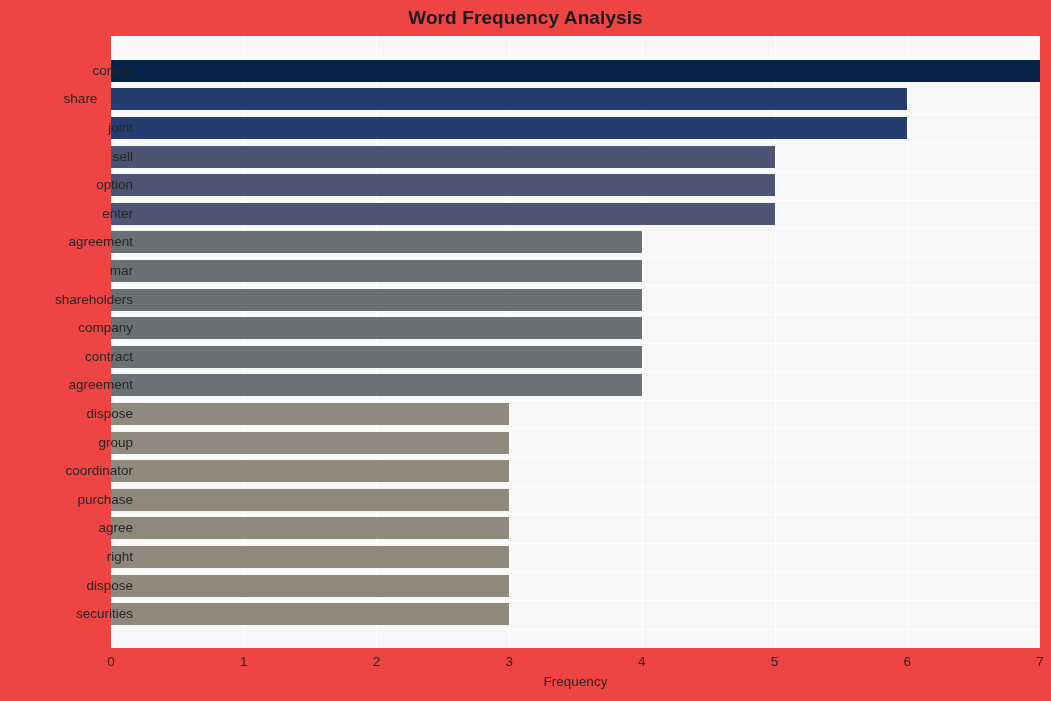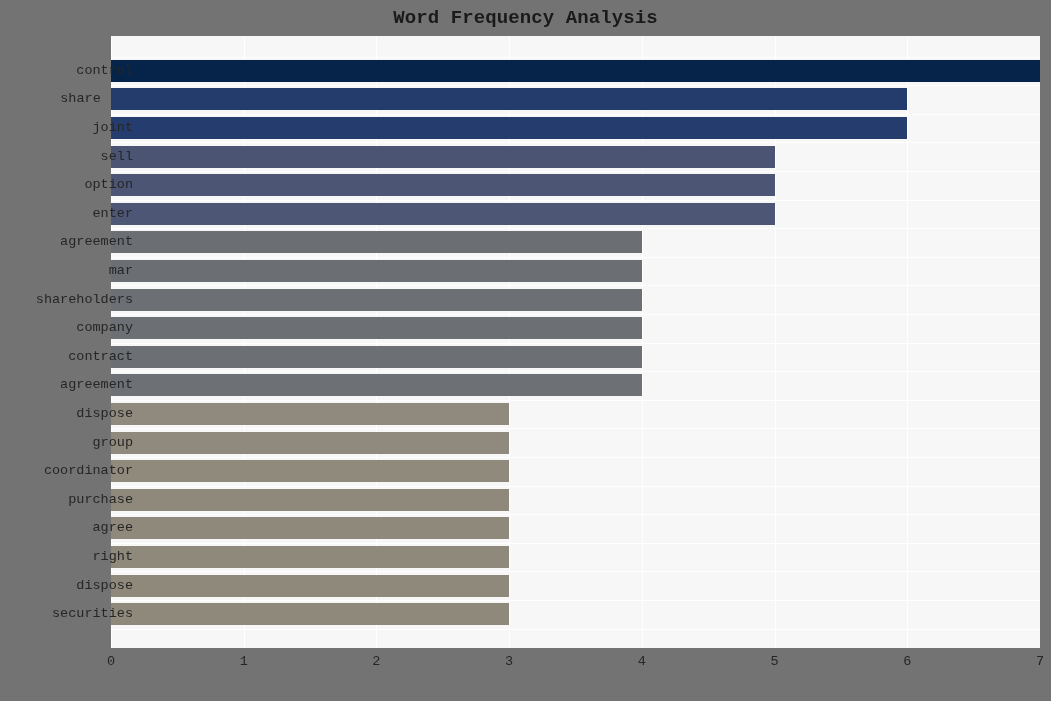--- a/index.html
+++ b/index.html
@@ -111,21 +111,21 @@
     width: 929px;
     text-align: center;
     font-size: 13.5px;
     color: #262626;
     white-space: nowrap;
   }
 </style>
 </head>
 <body>
 
-<div id="figure" style="background: #737373; font-family: Liberation Mono, monospace;">
+<div id="figure" style="background: #ef4444;">
 
   <div id="chart-title" style="color: rgb(26, 26, 26);">Word Frequency Analysis</div>
 
   <div id="plot-area" style="background: rgb(247, 247, 247);">
     <div id="gridlines-v">
         <div class="gridline-v" style="left: 0px; background: rgb(255, 255, 255);"></div>
         <div class="gridline-v" style="left: 132.714px; background: rgb(255, 255, 255);"></div>
         <div class="gridline-v" style="left: 265.429px; background: rgb(255, 255, 255);"></div>
         <div class="gridline-v" style="left: 398.143px; background: rgb(255, 255, 255);"></div>
         <div class="gridline-v" style="left: 530.857px; background: rgb(255, 255, 255);"></div>
@@ -206,14 +206,15 @@
       <div class="xtick" style="left: 0px; color: rgb(38, 38, 38);">0</div>
       <div class="xtick" style="left: 132.714px; color: rgb(38, 38, 38);">1</div>
       <div class="xtick" style="left: 265.429px; color: rgb(38, 38, 38);">2</div>
       <div class="xtick" style="left: 398.143px; color: rgb(38, 38, 38);">3</div>
       <div class="xtick" style="left: 530.857px; color: rgb(38, 38, 38);">4</div>
       <div class="xtick" style="left: 663.571px; color: rgb(38, 38, 38);">5</div>
       <div class="xtick" style="left: 796.286px; color: rgb(38, 38, 38);">6</div>
       <div class="xtick" style="left: 929px; color: rgb(38, 38, 38);">7</div>
     </div>
 
+  <div id="x-axis-label" style="color: rgb(38, 38, 38);">Frequency</div>
 
 </div>
 
 </body></html>

